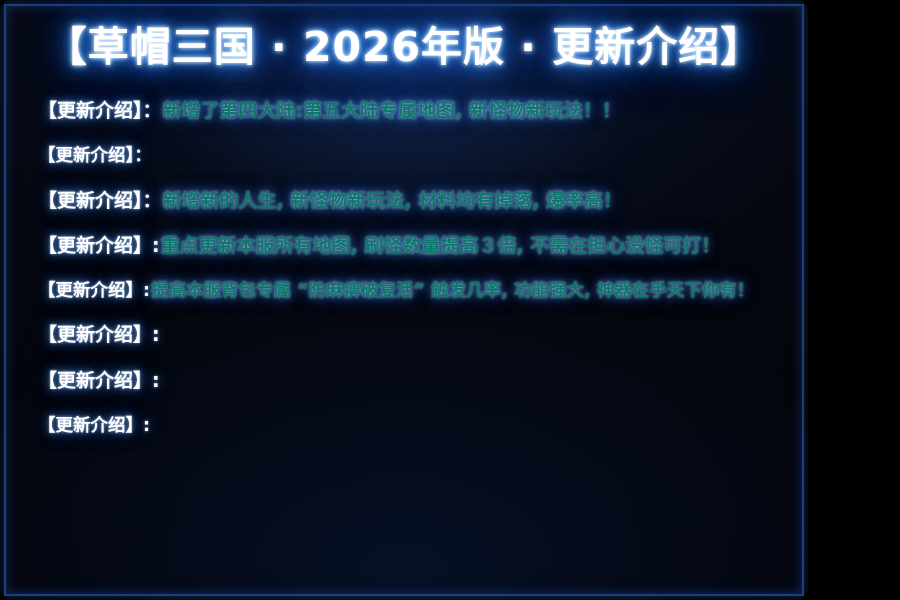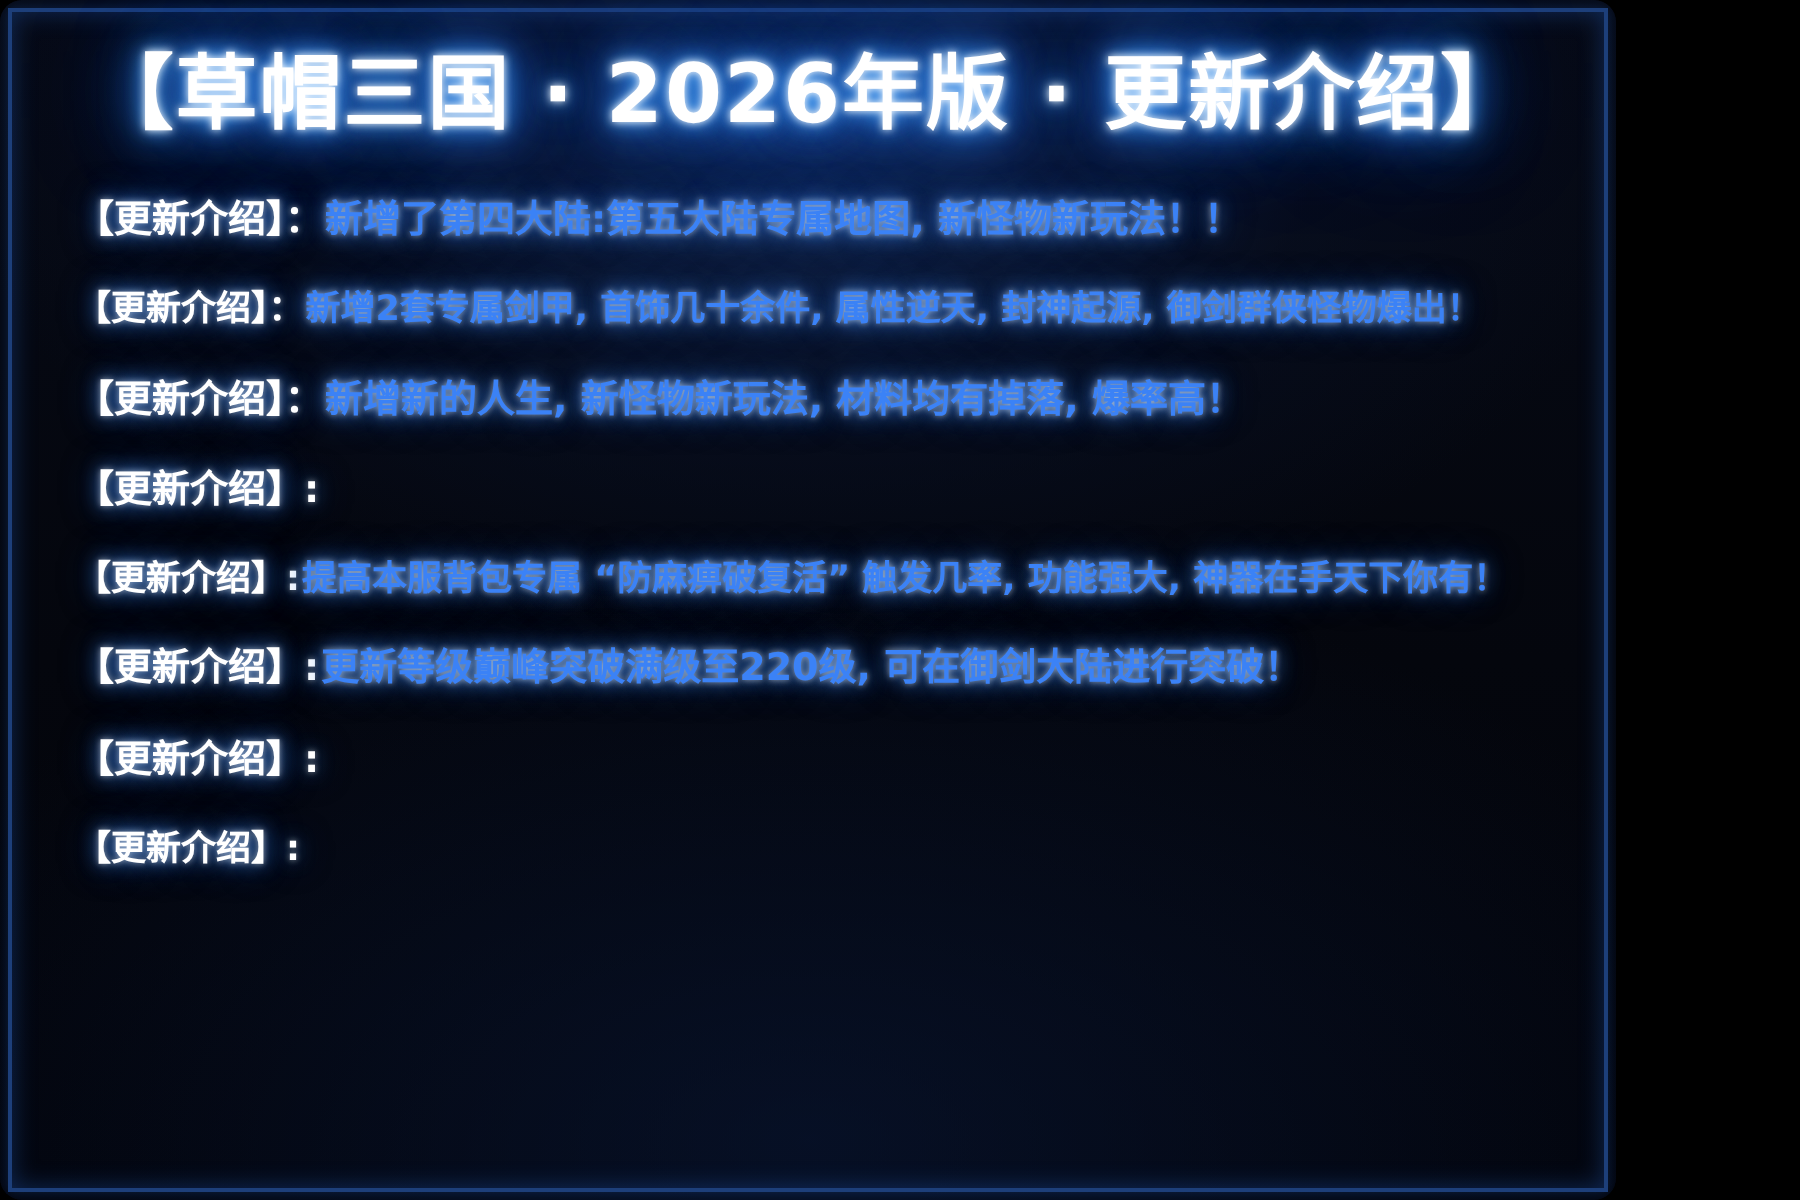--- a/index.html
+++ b/index.html
@@ -93,21 +93,21 @@
       0 0 9px rgba(70,150,255,0.75),
       0 0 18px rgba(40,110,230,0.55);
   }
   .line .tag {
     font-weight: bold;
     color: #ffffff;
     margin-right: 1px;
   }
   .line .txt {
     font-weight: bold;
-    color: #3b82f6;
+    color: #0f766e;
   }
 
   
   .line.long { font-size: 17.5px; }
 </style>
 </head>
 <body>
 
 <div id="screen">
   <div id="bg-gradient"></div>
@@ -121,40 +121,39 @@
 
     <div id="lines">
 
       <div class="line">
         <span class="tag">【更新介绍】：</span>
         <span class="txt">新增了第四大陆:第五大陆专属地图, 新怪物新玩法！！</span>
       </div>
 
       <div class="line long">
         <span class="tag">【更新介绍】：</span>
-        <span class="txt">新增2套专属剑甲, 首饰几十余件, 属性逆天, 封神起源, 御剑群侠怪物爆出！</span>
       </div>
 
       <div class="line">
         <span class="tag">【更新介绍】：</span>
         <span class="txt">新增新的人生, 新怪物新玩法, 材料均有掉落, 爆率高！</span>
       </div>
 
       <div class="line">
         <span class="tag">【更新介绍】:</span>
+        <span class="txt">重点更新本服所有地图, 刷怪数量提高３倍, 不需在担心没怪可打！</span>
       </div>
 
       <div class="line long">
         <span class="tag">【更新介绍】:</span>
         <span class="txt">提高本服背包专属 “防麻痹破复活” 触发几率, 功能强大, 神器在手天下你有！</span>
       </div>
 
       <div class="line">
         <span class="tag">【更新介绍】:</span>
-        <span class="txt">更新等级巅峰突破满级至220级, 可在御剑大陆进行突破！</span>
       </div>
 
       <div class="line">
         <span class="tag">【更新介绍】:</span>
       </div>
 
       <div class="line long">
         <span class="tag">【更新介绍】:</span>
       </div>
 

